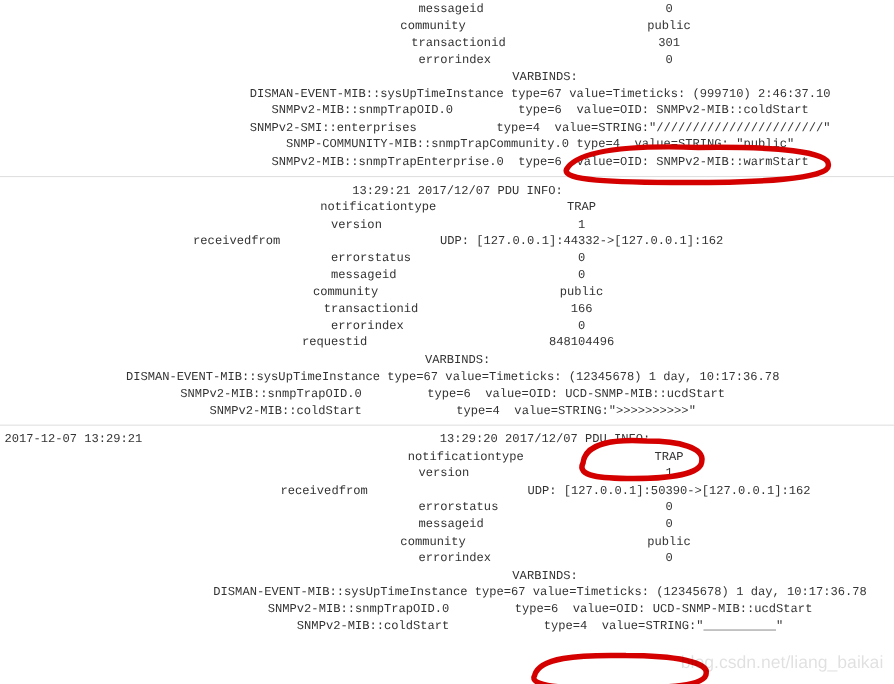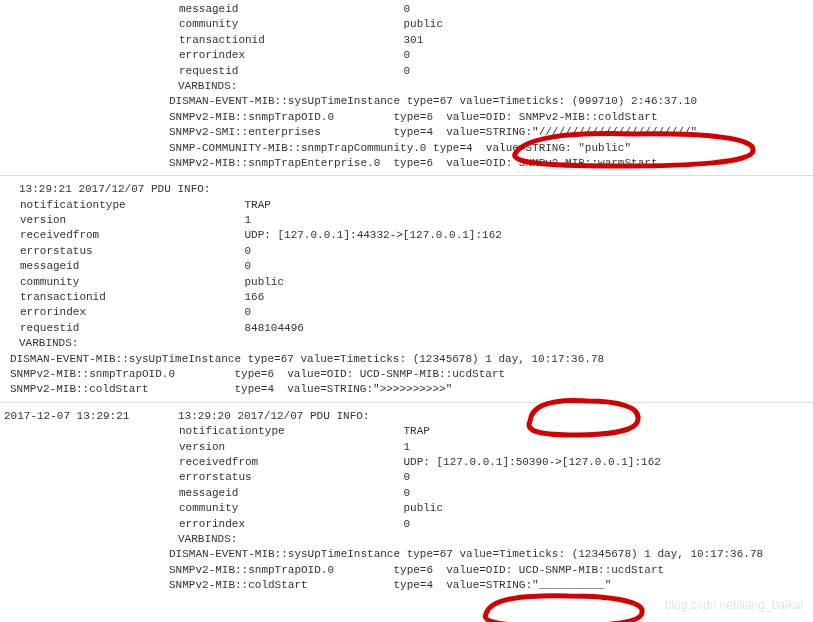--- a/index.html
+++ b/index.html
@@ -17,36 +17,37 @@
     display: flex;
     padding: 2px 0;
   }
   .ts-col {
     width: 155px;
     flex: none;
     padding-left: 4px;
   }
   .content {
     flex: 1;
+    text-align: center;
   }
   .row { white-space: pre; }
   .ind { padding-left: 20px; }
   .hdr { white-space: pre; margin-left: 19px; }
   .vb { padding-left: 10px; white-space: pre; }
   .sep {
     border-top: 1px solid #e0e0e0;
     margin: 2px 0 4px 0;
   }
   .wm {
     position: absolute;
     right: 10px;
     bottom: 8px;
     color: rgba(0,0,0,0.12);
     font-family: Arial, sans-serif;
-    font-size: 12px;
+    font-size: 16px;
     pointer-events: none;
   }
   .annot {
     position: absolute;
     pointer-events: none;
   }
   .annot svg { overflow: visible; }
   .annot path, .annot ellipse {
     fill: none;
     stroke: #d40000;
@@ -59,21 +60,20 @@
 <body>
 
 <div id="root">
     <div class="log-block">
       <div class="ts-col"></div>
       <div class="content">
         <div class="row ind">messageid                         0</div>
         <div class="row ind">community                         public</div>
         <div class="row ind">transactionid                     301</div>
         <div class="row ind">errorindex                        0</div>
-        <div class="row ind">requestid                         0</div>
         <div class="hdr">VARBINDS:</div>
         <div class="vb">DISMAN-EVENT-MIB::sysUpTimeInstance type=67 value=Timeticks: (999710) 2:46:37.10</div>
         <div class="vb">SNMPv2-MIB::snmpTrapOID.0         type=6  value=OID: SNMPv2-MIB::coldStart</div>
         <div class="vb">SNMPv2-SMI::enterprises           type=4  value=STRING:"///////////////////////"</div>
         <div class="vb">SNMP-COMMUNITY-MIB::snmpTrapCommunity.0 type=4  value=STRING: "public"</div>
         <div class="vb">SNMPv2-MIB::snmpTrapEnterprise.0  type=6  value=OID: SNMPv2-MIB::warmStart</div>
       </div>
     </div>
     <div class="sep"></div>
     <div class="log-block">

